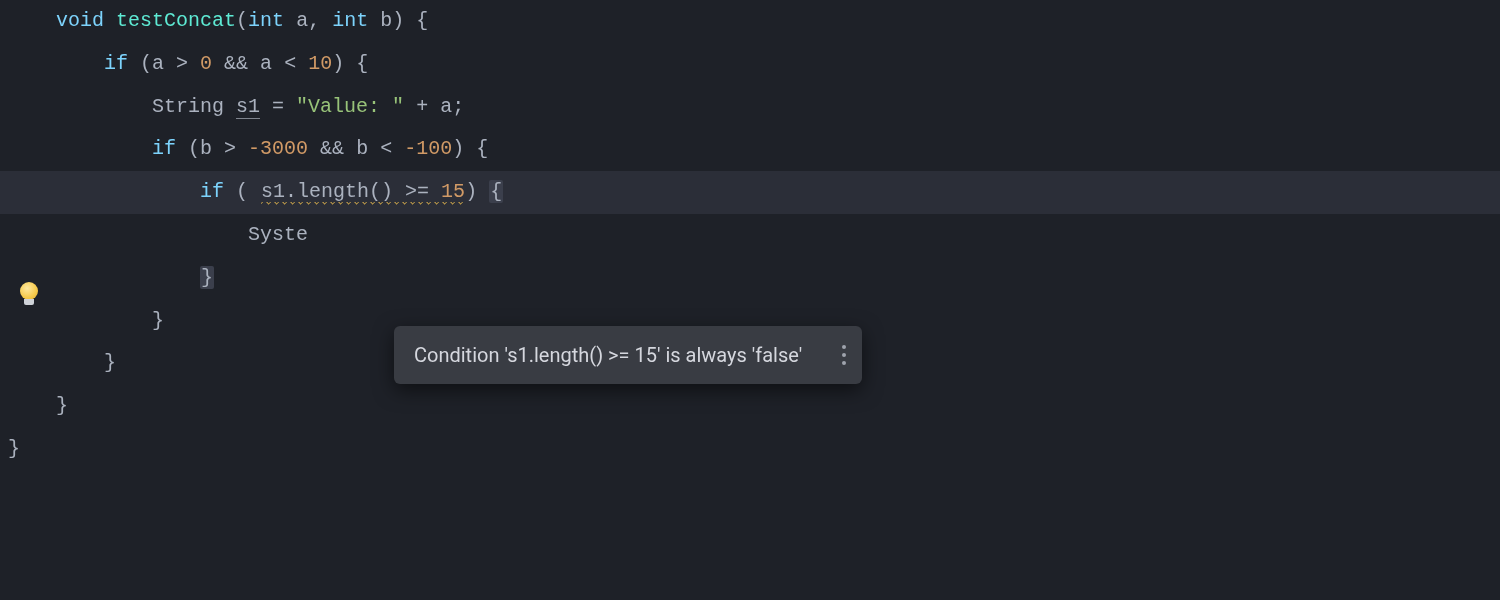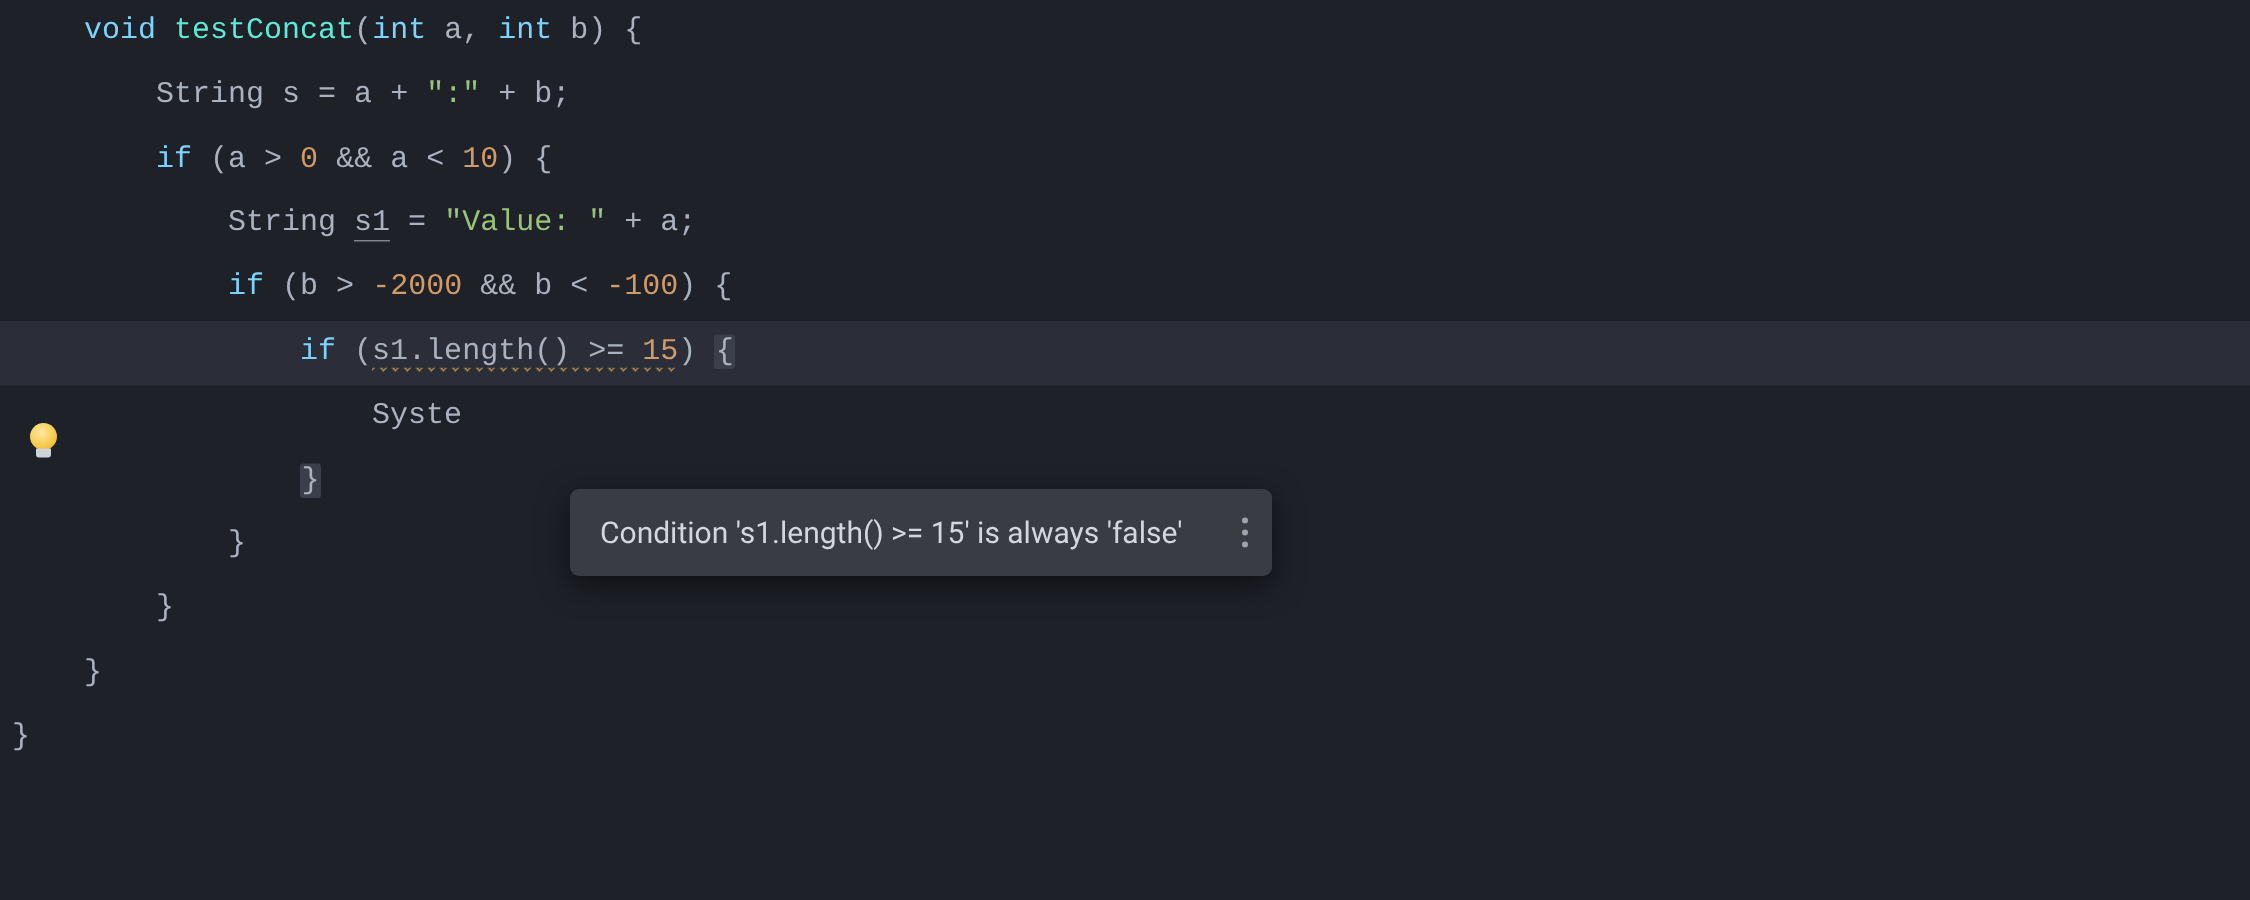--- a/index.html
+++ b/index.html
@@ -44,20 +44,21 @@
   .t-op    { color: #abb2bf; }
   .t-punc  { color: #abb2bf; }
   .t-under { border-bottom: 1px solid #7f848e; padding-bottom: 0; }
   .squiggle {
     background-image: linear-gradient(45deg, transparent 65%, #c8a24a 80%, transparent 90%),
                       linear-gradient(135deg, transparent 5%, #c8a24a 15%, transparent 25%);
     background-size: 8px 3px;
     background-repeat: repeat-x;
     background-position: 0 100%;
     padding-bottom: 2px;
+    margin-left: 13px;
   }
   .brace-box {
     background: #3b3f4c;
     border-radius: 2px;
     padding: 0 1px;
   }
 
   
   .bulb {
     position: absolute;
@@ -80,21 +81,21 @@
     width: 10px;
     height: 6px;
     background: #cfd2d8;
     border-radius: 0 0 2px 2px;
     margin-top: -1px;
   }
 
   
   .tooltip {
     position: absolute;
-    left: 380px;
+    left: 394px;
     top: 326px;
     background: #393c43;
     color: #d5d7de;
     font-family: -apple-system, "Segoe UI", Roboto, "Helvetica Neue", Arial, sans-serif;
     font-size: 20px;
     line-height: 1.3;
     padding: 16px 60px 16px 20px;
     border-radius: 6px;
     box-shadow: 0 6px 20px rgba(0,0,0,0.55);
     display: flex;
@@ -121,27 +122,26 @@
 </style>
 </head>
 <body>
 
 <div class="editor">
 
   <div class="code-area">
 
     <div class="line">    <span class="t-kw">void</span> <span class="t-fn">testConcat</span><span class="t-punc">(</span><span class="t-kw">int</span> <span class="t-var">a</span><span class="t-punc">, </span><span class="t-kw">int</span> <span class="t-var">b</span><span class="t-punc">) {</span></div>
 
-    <div class="line">        <span class="t-type">String</span> <span class="t-var">s</span><span class="t-op"> = </span><span class="t-var">a</span><span class="t-op"> + </span><span class="t-str">":"</span><span class="t-op"> + </span><span class="t-var">b</span><span class="t-punc">;</span></div>
 
     <div class="line">        <span class="t-kw">if</span><span class="t-punc"> (</span><span class="t-var">a</span><span class="t-op"> &gt; </span><span class="t-num">0</span><span class="t-op"> &amp;&amp; </span><span class="t-var">a</span><span class="t-op"> &lt; </span><span class="t-num">10</span><span class="t-punc">) {</span></div>
 
     <div class="line">            <span class="t-type">String</span> <span class="t-var t-under">s1</span><span class="t-op"> = </span><span class="t-str">"Value: "</span><span class="t-op"> + </span><span class="t-var">a</span><span class="t-punc">;</span></div>
 
-    <div class="line">            <span class="t-kw">if</span><span class="t-punc"> (</span><span class="t-var">b</span><span class="t-op"> &gt; </span><span class="t-num">-2000</span><span class="t-op"> &amp;&amp; </span><span class="t-var">b</span><span class="t-op"> &lt; </span><span class="t-num">-100</span><span class="t-punc">) {</span></div>
+    <div class="line">            <span class="t-kw">if</span><span class="t-punc"> (</span><span class="t-var">b</span><span class="t-op"> &gt; </span><span class="t-num">-3000</span><span class="t-op"> &amp;&amp; </span><span class="t-var">b</span><span class="t-op"> &lt; </span><span class="t-num">-100</span><span class="t-punc">) {</span></div>
 
 
     <div class="line highlight-line">                <span class="t-kw">if</span><span class="t-punc"> (</span><span class="squiggle"><span class="t-var">s1</span><span class="t-var">.length() &gt;= </span><span class="t-num">15</span></span><span class="t-punc">) </span><span class="brace-box t-punc">{</span></div>
 
     <div class="line">                    <span class="t-var">Syste</span></div>
 
     <div class="line">                <span class="brace-box t-punc">}</span></div>
 
     <div class="line">            <span class="t-punc">}</span></div>
 

